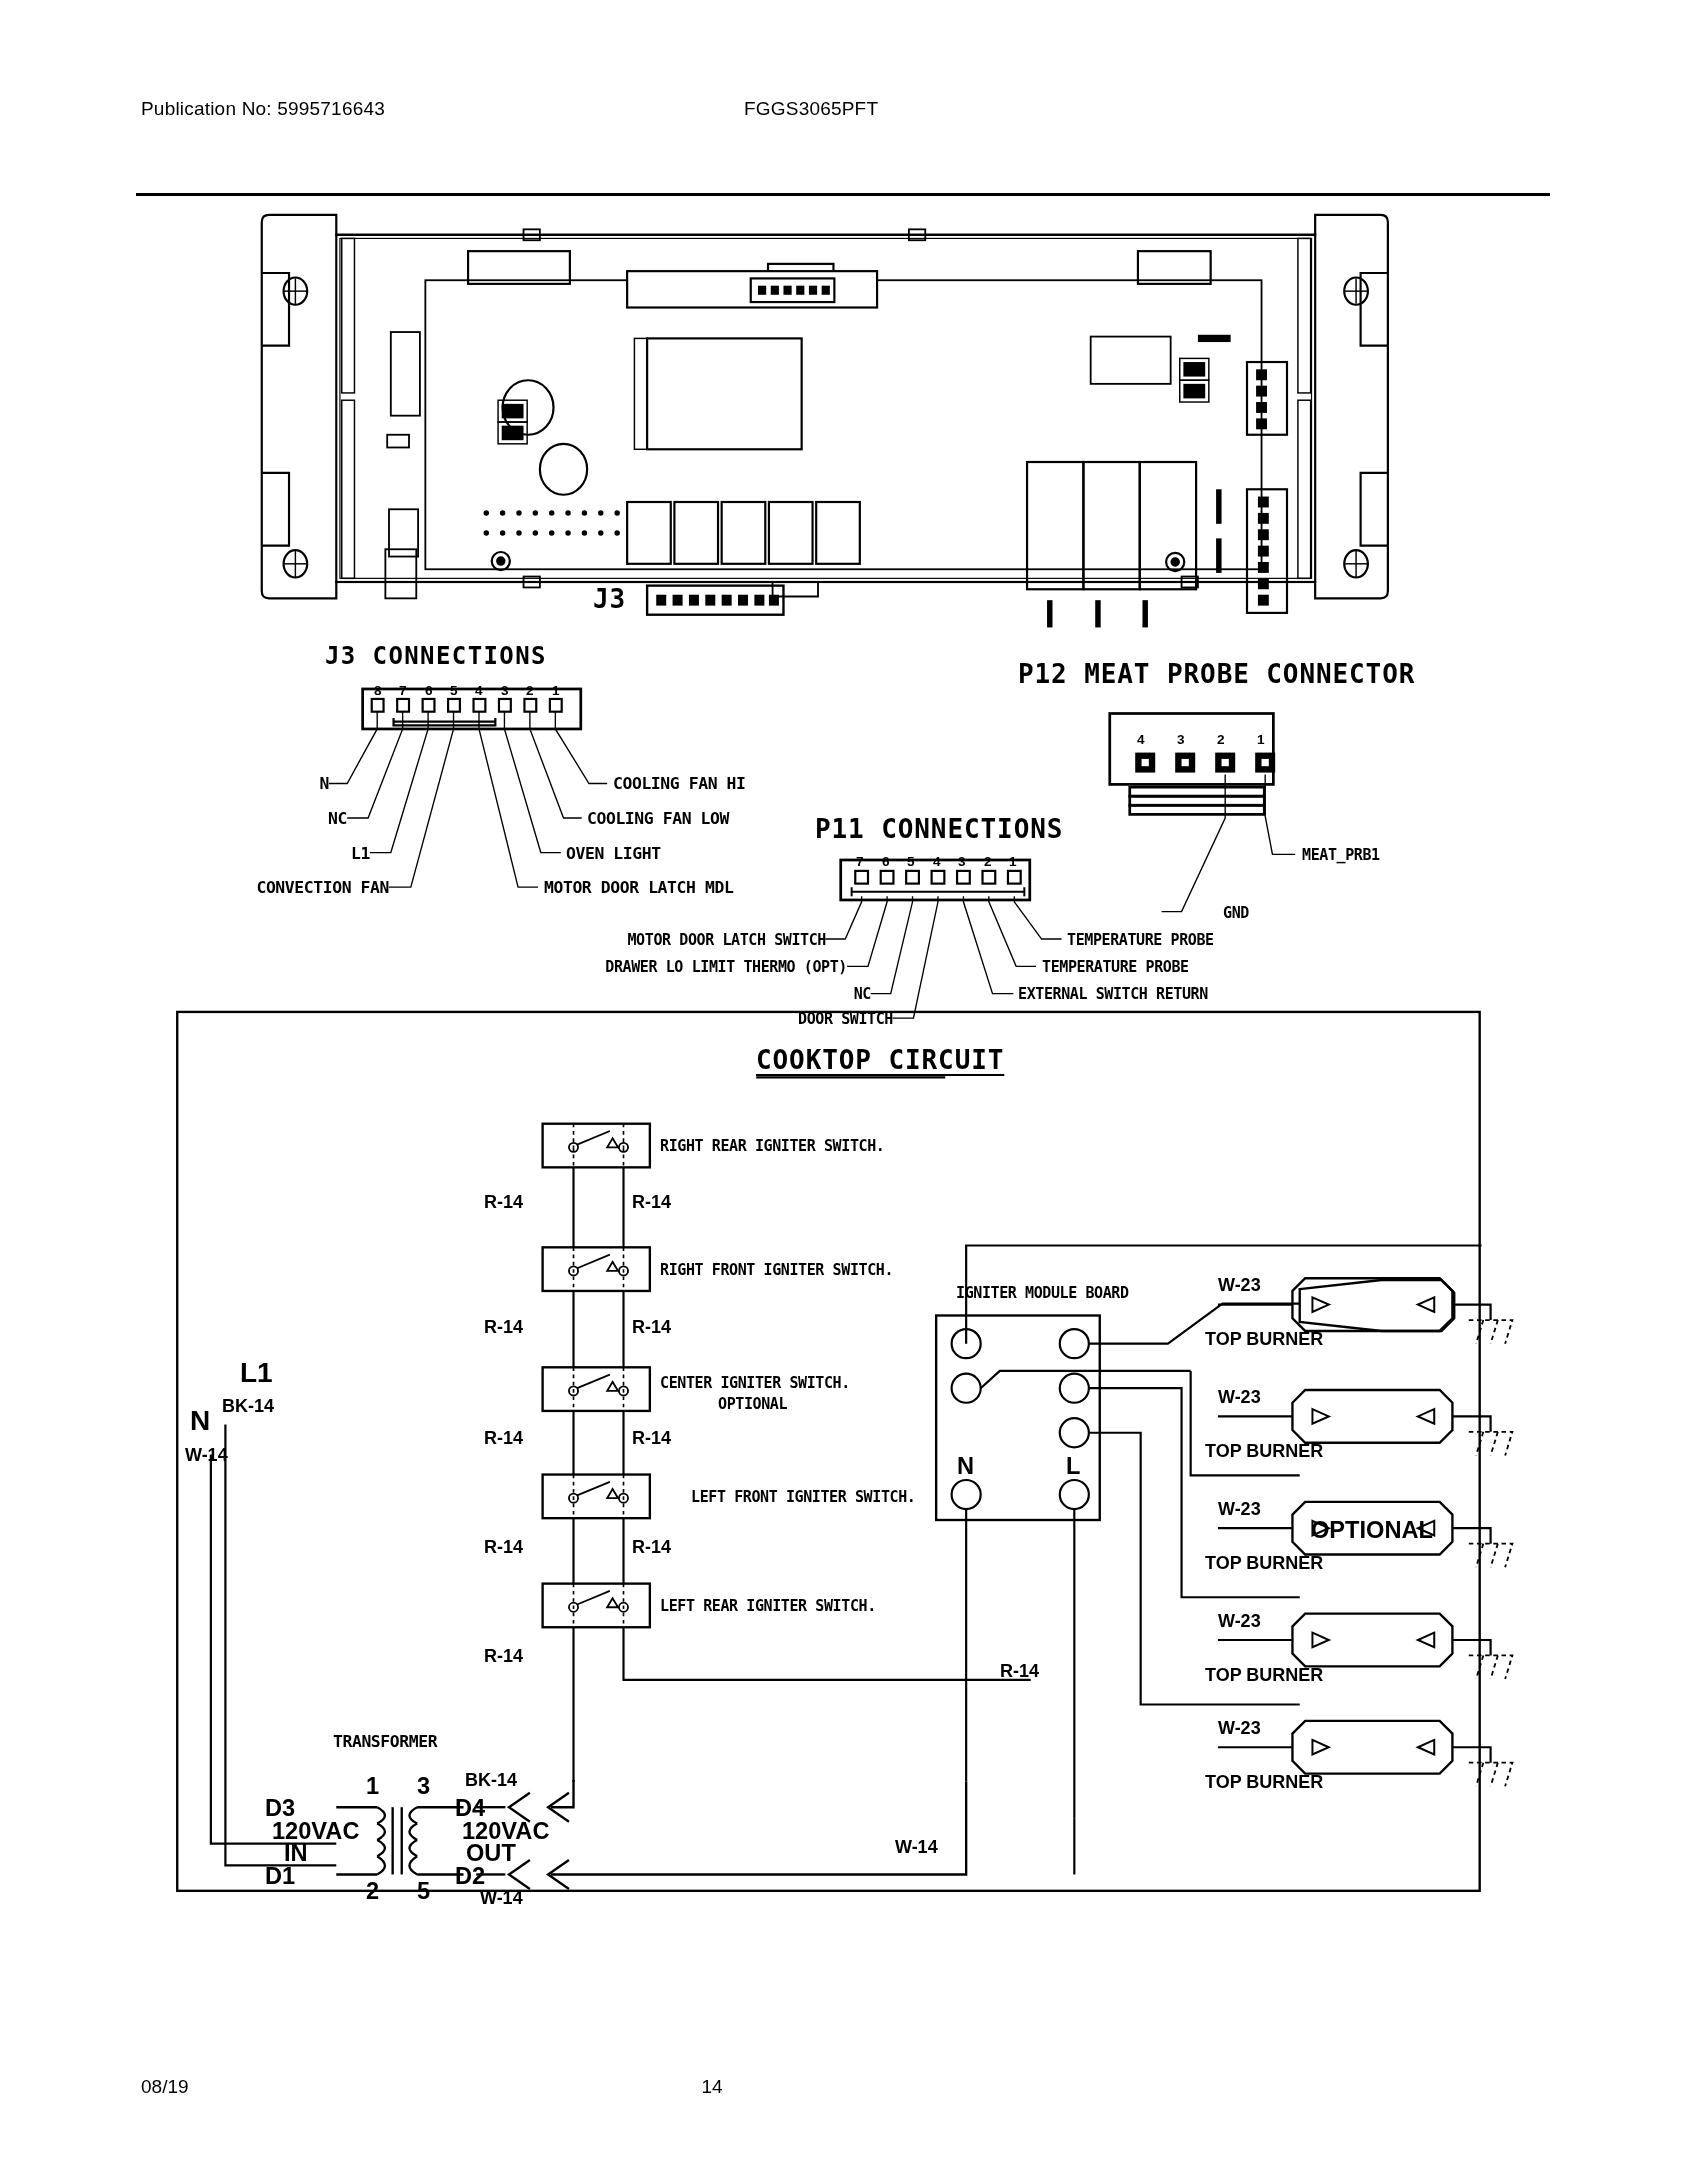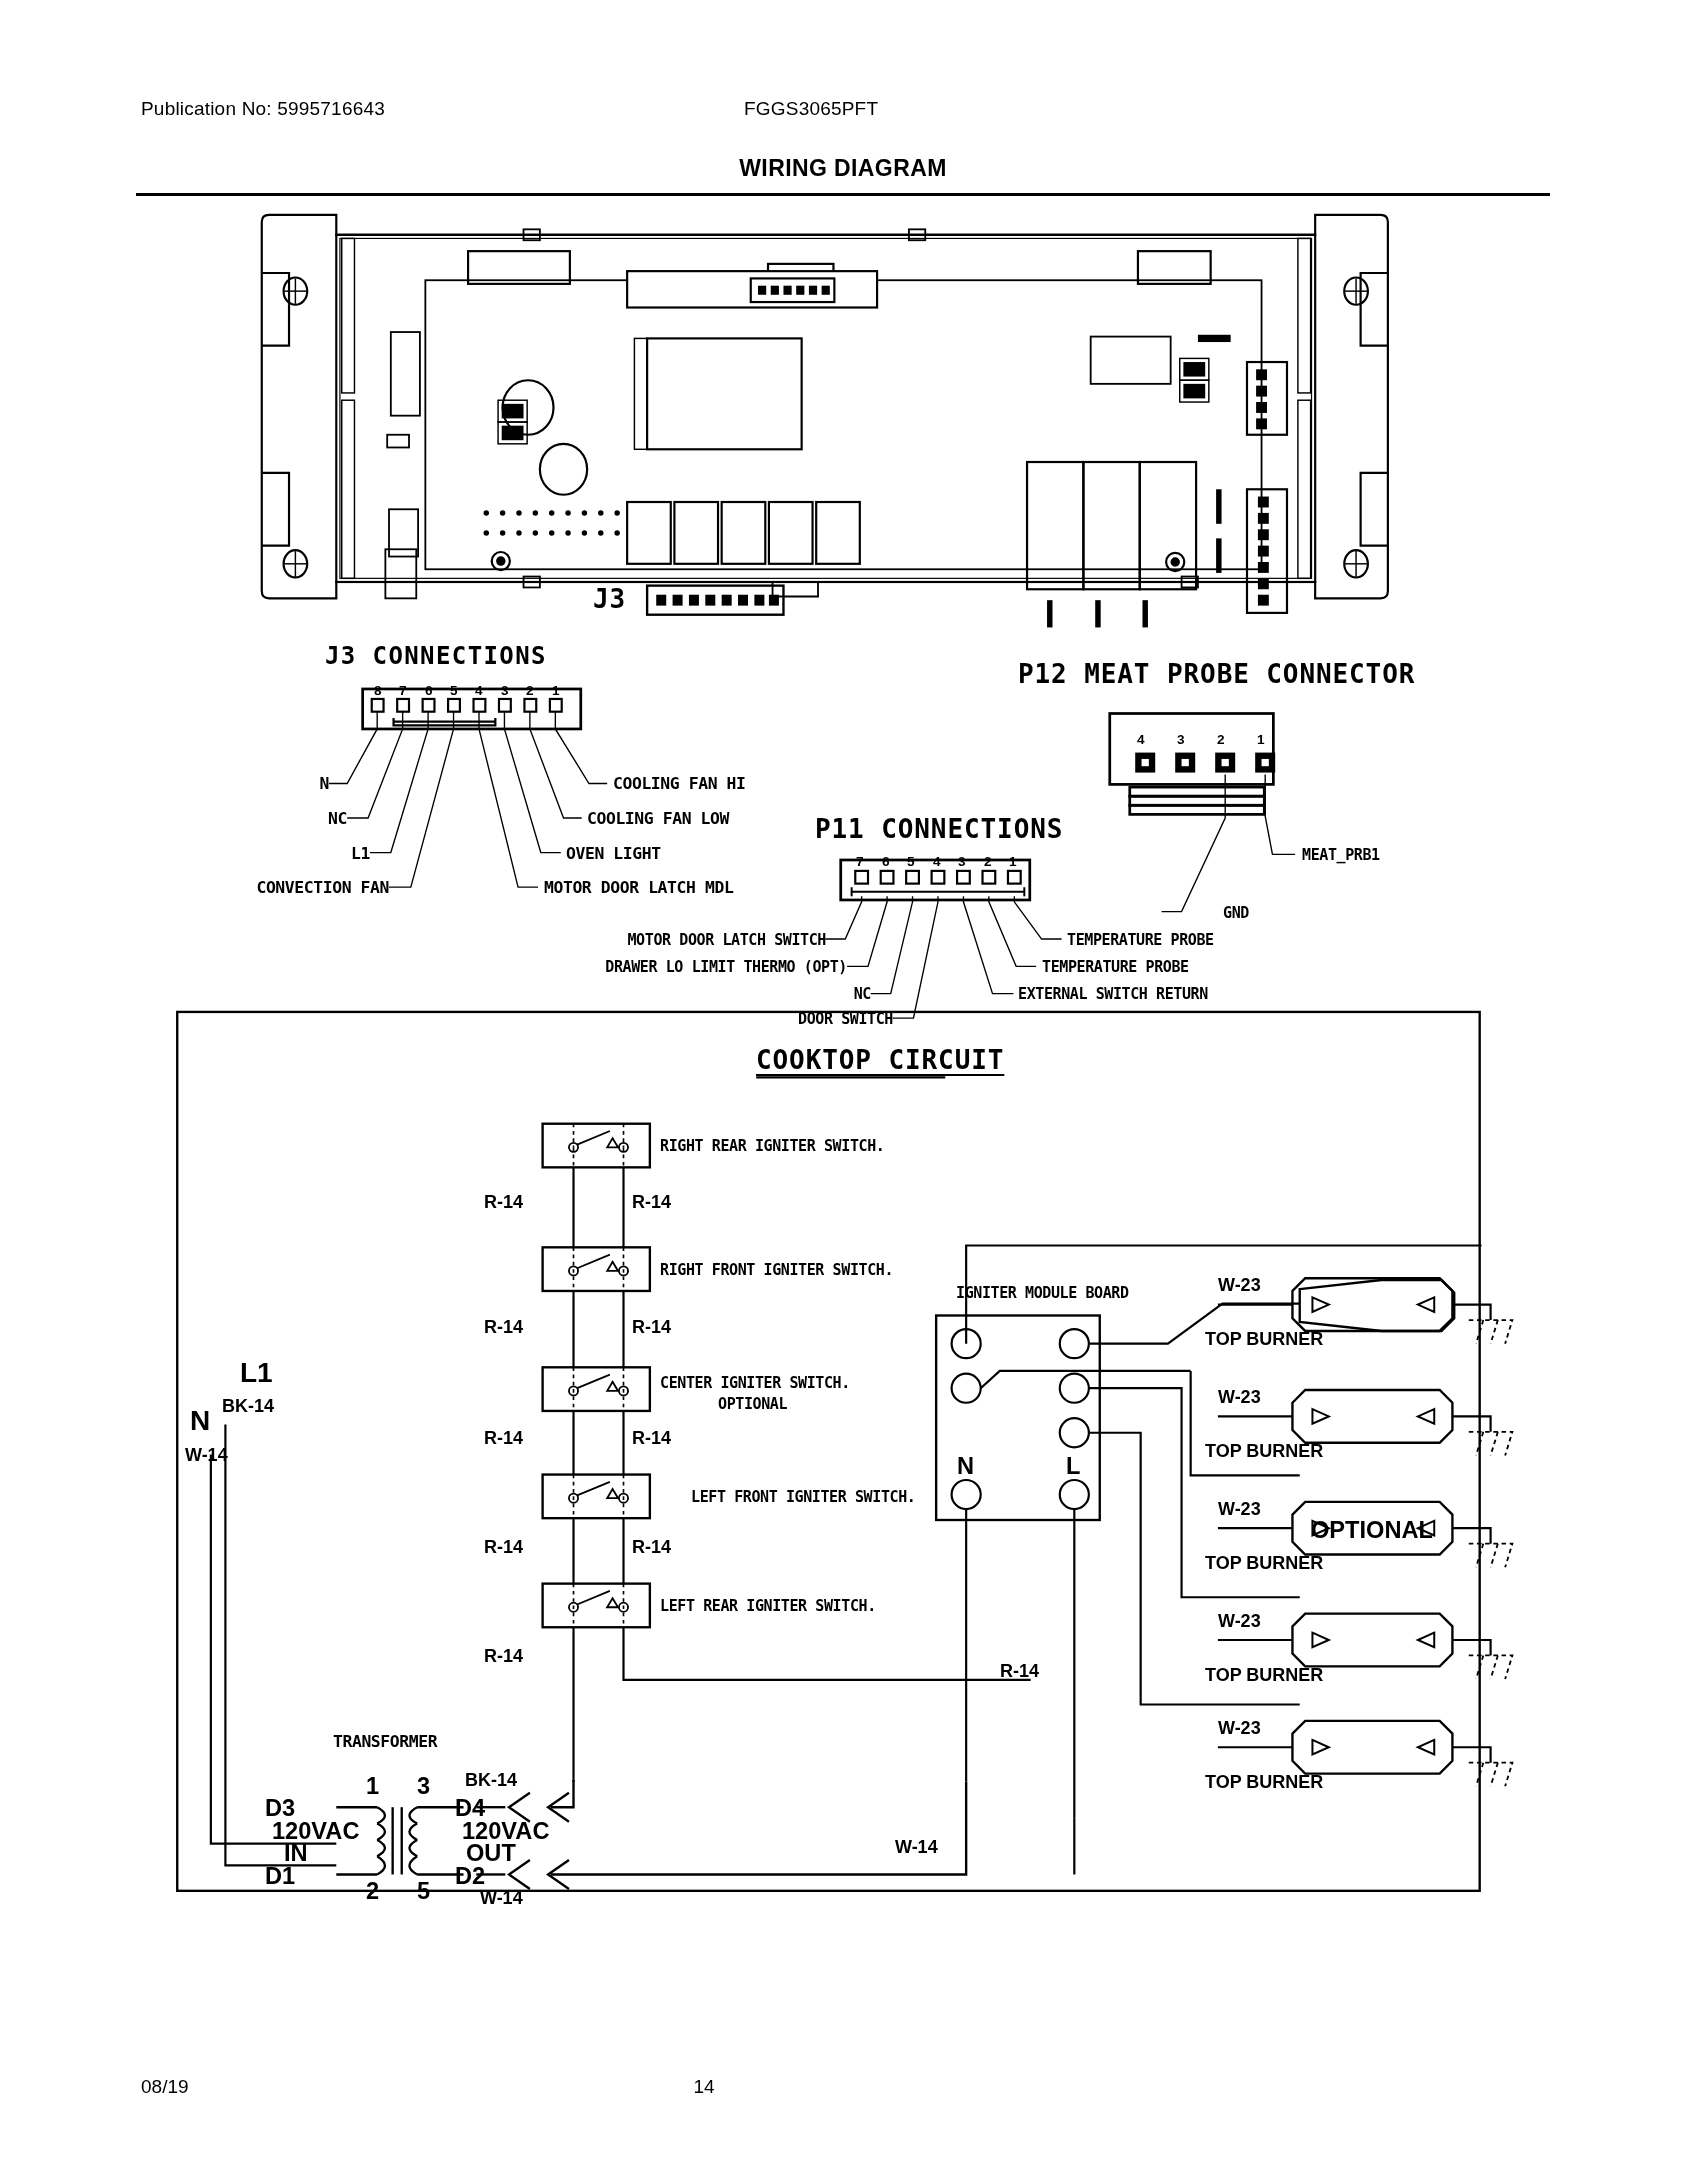--- a/index.html
+++ b/index.html
@@ -33,21 +33,21 @@
     position: absolute; left: 136px; top: 193px;
     width: 1414px; height: 2.7px; background: #000;
   }
 
   
   #footer-date {
     position: absolute; left: 141px; top: 2076px;
     font-size: 19px;
   }
   #footer-page {
-    position: absolute; left: 0; top: 2076px; width: 1408px;
+    position: absolute; left: 8px; top: 2076px; width: 1408px;
     text-align: center; font-size: 19px;
   }
 
   
   .svglayer { position: absolute; left: 0; top: 0; }
 
   
   .cad {
     position: absolute;
     font-family: "DejaVu Sans Mono", monospace;
@@ -81,21 +81,20 @@
     line-height: 1;
   }
 </style>
 </head>
 <body>
 
 <div class="page">
 
   <div id="pub-no">Publication No: 5995716643</div>
   <div id="model-no">FGGS3065PFT</div>
-  <div id="doc-title">WIRING DIAGRAM</div>
   <div id="header-rule"></div>
 
   <svg class="svglayer" width="1686" height="655" viewBox="0 0 1855 720">
     <g fill="none" stroke="#000" stroke-width="2.4">
 
       <path d="M288 256 L288 244 Q288 236 296 236 L370 236 L370 258 L1447 258 L1447 236 L1519 236
                Q1527 236 1527 244 L1527 258 L1527 440 L1527 650 Q1527 658 1519 658 L1447 658
                L1447 640 L370 640 L370 658 L296 658 Q288 658 288 650 Z"></path>
 
       <path d="M288 300 L318 300 L318 380 L288 380"></path>

